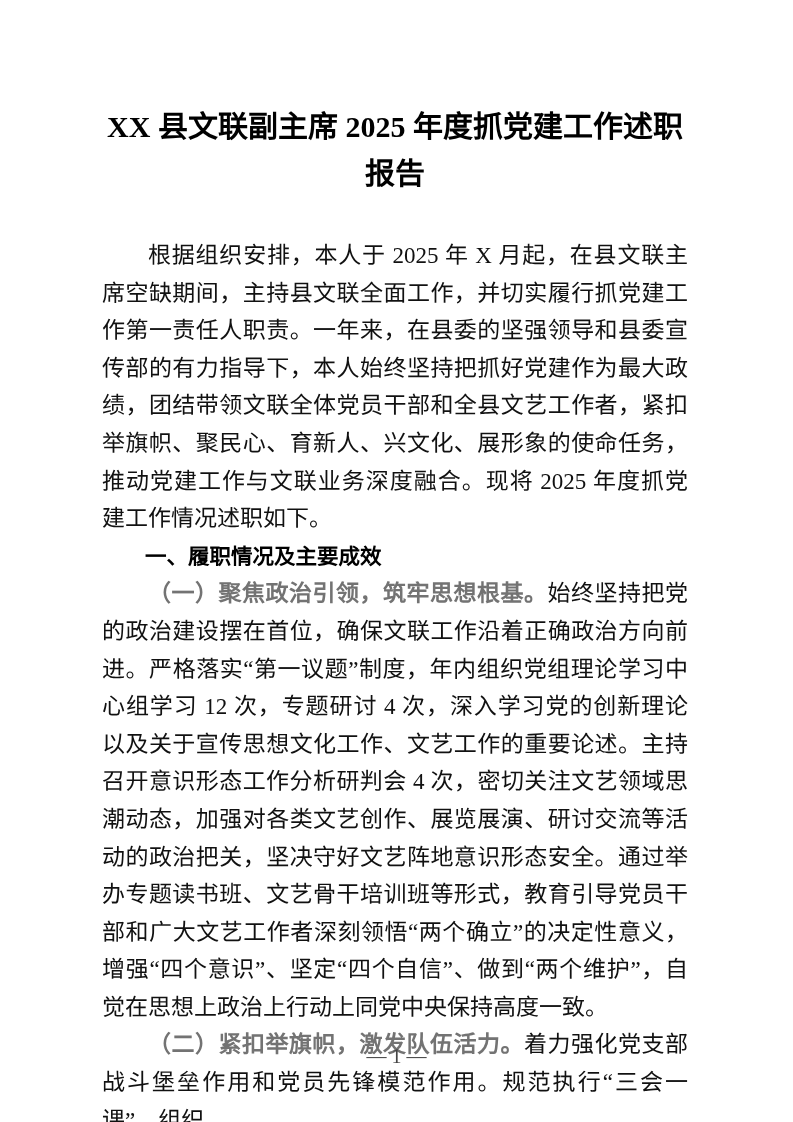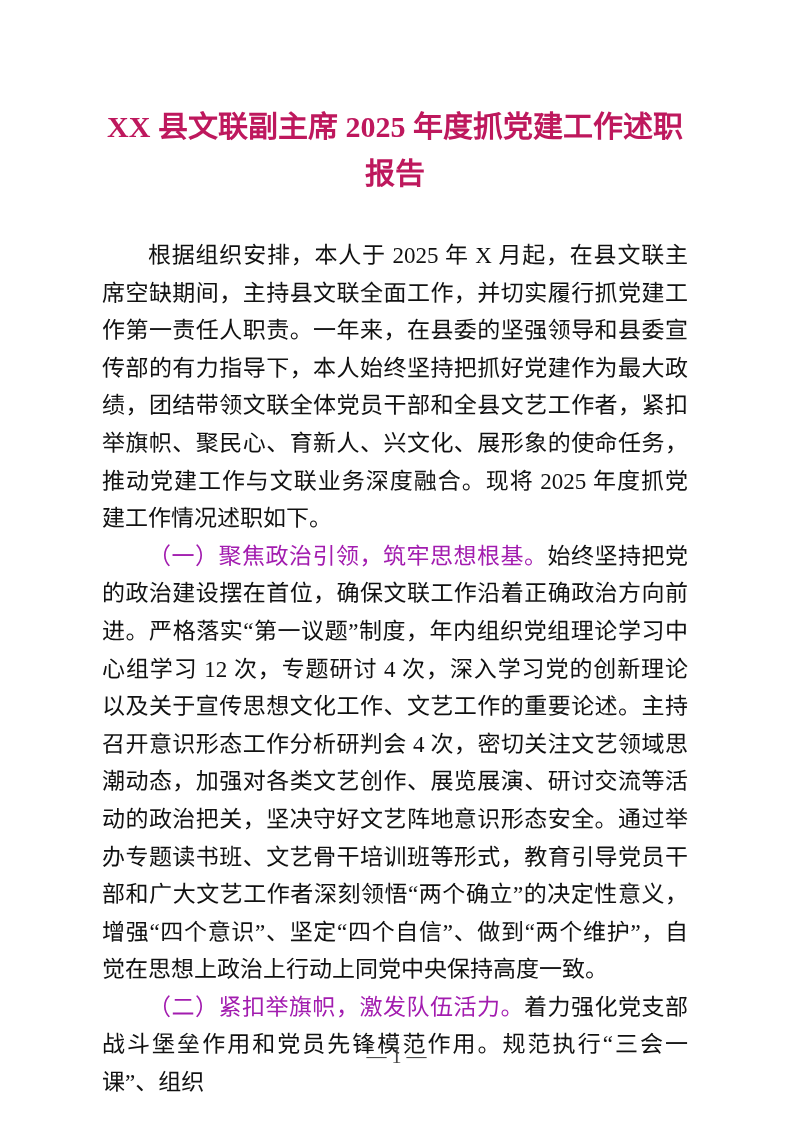--- a/index.html
+++ b/index.html
@@ -21,43 +21,43 @@
     left: 102px;
     top: 103px;
     width: 586px;
   }
   .doc-title {
     margin: 0 0 40px 0;
     font-size: 30px;
     font-weight: bold;
     line-height: 47px;
     text-align: center;
-    color: #be185d;
+    color: #000000;
     font-family: "Liberation Serif", "DejaVu Serif", serif;
   }
   .body-para {
     margin: 0;
     font-size: 23px;
     line-height: 37.6px;
     text-align: justify;
     text-indent: 2em;
     color: #111111;
   }
   .section-heading {
     margin: 0;
     font-size: 21.5px;
     line-height: 37.6px;
     font-weight: bold;
     text-indent: 2em;
     color: #000000;
     font-family: "DejaVu Sans", "Liberation Sans", sans-serif;
   }
   .para-lead {
-    font-weight: normal;
-    color: #a21caf;
+    font-weight: bold;
+    color: #737373;
   }
   .page-number {
     position: absolute;
     left: 0;
     right: 0;
     bottom: 54px;
     text-align: center;
     font-size: 20px;
     color: #444444;
     font-family: "Liberation Serif", "DejaVu Serif", serif;
@@ -66,20 +66,21 @@
 </head>
 <body>
 
 <div class="page">
   <div class="content">
 
     <h1 class="doc-title">XX 县文联副主席 2025 年度抓党建工作述职报告</h1>
 
     <p class="body-para">根据组织安排，本人于 2025 年 X 月起，在县文联主席空缺期间，主持县文联全面工作，并切实履行抓党建工作第一责任人职责。一年来，在县委的坚强领导和县委宣传部的有力指导下，本人始终坚持把抓好党建作为最大政绩，团结带领文联全体党员干部和全县文艺工作者，紧扣举旗帜、聚民心、育新人、兴文化、展形象的使命任务，推动党建工作与文联业务深度融合。现将 2025 年度抓党建工作情况述职如下。</p>
 
+    <h2 class="section-heading">一、履职情况及主要成效</h2>
 
     <p class="body-para"><span class="para-lead">（一）聚焦政治引领，筑牢思想根基。</span><span>始终坚持把党的政治建设摆在首位，确保文联工作沿着正确政治方向前进。严格落实“第一议题”制度，年内组织党组理论学习中心组学习 12 次，专题研讨 4 次，深入学习党的创新理论以及关于宣传思想文化工作、文艺工作的重要论述。主持召开意识形态工作分析研判会 4 次，密切关注文艺领域思潮动态，加强对各类文艺创作、展览展演、研讨交流等活动的政治把关，坚决守好文艺阵地意识形态安全。通过举办专题读书班、文艺骨干培训班等形式，教育引导党员干部和广大文艺工作者深刻领悟“两个确立”的决定性意义，增强“四个意识”、坚定“四个自信”、做到“两个维护”，自觉在思想上政治上行动上同党中央保持高度一致。</span></p>
 
     <p class="body-para"><span class="para-lead">（二）紧扣举旗帜，激发队伍活力。</span><span>着力强化党支部战斗堡垒作用和党员先锋模范作用。规范执行“三会一课”、组织</span></p>
 
   </div>
 
   <div class="page-number">— 1 —</div>
 </div>
 

